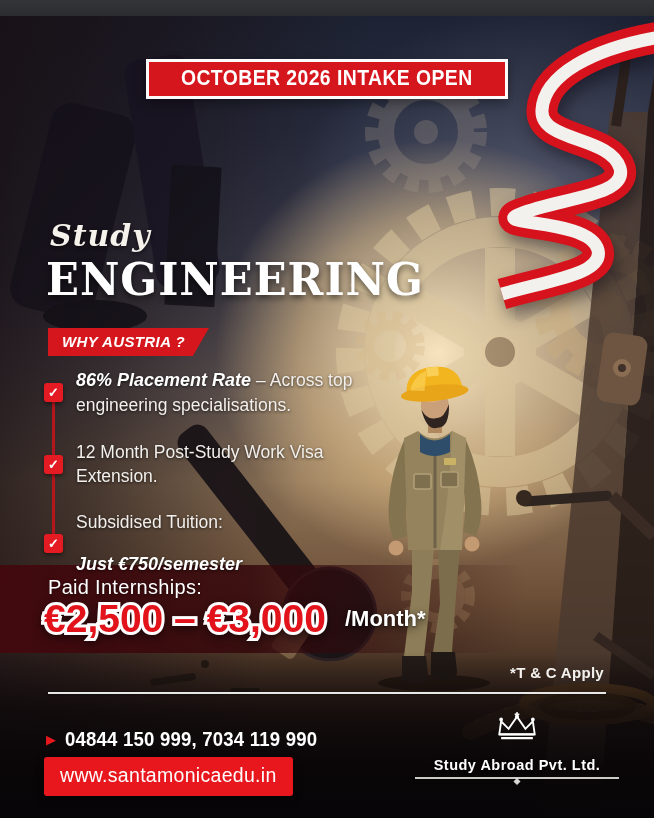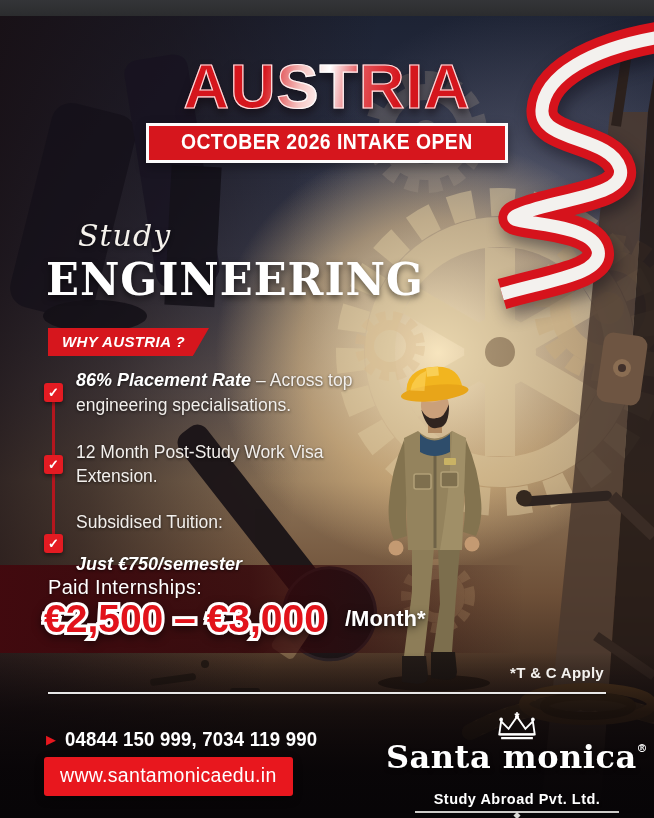--- a/index.html
+++ b/index.html
@@ -27,21 +27,21 @@
     -webkit-text-stroke:1.2px rgba(255,255,255,.85);
     filter:drop-shadow(0 5px 4px rgba(15,8,14,.6));}
   @supports (-webkit-background-clip: text){
     .title{background:linear-gradient(98deg,#d5161d 0%,#d5161d 28%,#f6c5c2 41%,#ffffff 50%,#e4555a 60%,#d5161d 74%,#d5161d 100%);
       -webkit-background-clip:text;background-clip:text;color:transparent;}
   }
   .intake-badge{display:inline-block;margin-top:5px;background:#d6161d;border:3px solid #fbfbfb;
     padding:3px 12px 5px;box-shadow:0 4px 10px rgba(0,0,0,.35);text-align:center;}
   .intake-badge .inner{display:inline-block;color:#fff;font-weight:700;font-size:22px;letter-spacing:.5px;transform:scaleX(.88);transform-origin:center;white-space:nowrap;}
 
-  .study-script{position:absolute;left:50px;top:202px;color:#f5f2ec;font-family:"DejaVu Serif",serif;font-style:italic;font-weight:400;font-size:30px;letter-spacing:1px;text-shadow:0 2px 4px rgba(0,0,0,.6);margin-left:28px;}
+  .study-script{position:absolute;left:50px;top:202px;color:#f5f2ec;font-family:"DejaVu Serif",serif;font-style:italic;font-weight:700;font-size:30px;letter-spacing:1px;text-shadow:0 2px 4px rgba(0,0,0,.6);}
   .program{position:absolute;left:46px;top:238px;color:#ffffff;font-family:"DejaVu Serif",serif;font-weight:700;font-size:45px;line-height:52px;letter-spacing:1px;transform:scaleX(.96);transform-origin:left;text-shadow:0 3px 6px rgba(0,0,0,.55);white-space:nowrap;}
 
   .why-badge{position:absolute;left:48px;top:312px;background:#d6161d;color:#fff;font-style:italic;font-weight:800;font-size:15px;letter-spacing:.4px;padding:5px 24px 6px 14px;clip-path:polygon(0 0,100% 0,90% 100%,0 100%);box-shadow:0 3px 8px rgba(0,0,0,.4);}
 
   .check-line{position:absolute;left:52px;top:382px;width:3px;height:137px;background:#c2141d;opacity:.9;}
   .check-item{position:absolute;left:44px;display:flex;align-items:center;gap:13px;}
   .check-item .box{flex:0 0 auto;width:19px;height:19px;background:#e41b22;border-radius:3px;color:#fff;font-size:13px;font-weight:700;line-height:19px;text-align:center;box-shadow:0 2px 4px rgba(0,0,0,.45);}
   .check-item .txt{color:#f2efec;font-size:17.5px;line-height:1.38;text-shadow:0 1px 3px rgba(0,0,0,.65);}
   .check-item .emph{font-weight:800;font-style:italic;font-size:18px;color:#fff;}
   .item1{top:352px;} .item1 .txt{width:308px;}
@@ -196,21 +196,20 @@
     <svg class="ribbon" width="214" height="292" viewBox="0 0 214 292">
       <g fill="none">
         <path d="M226 18 C 150 30, 104 58, 102 92 C 100 124, 170 118, 180 150 C 188 178, 120 180, 80 196 C 48 208, 150 200, 158 232 C 164 256, 110 262, 62 276" stroke="#d6131c" stroke-width="31" stroke-linejoin="round"></path>
         <path d="M226 18 C 150 30, 104 58, 102 92 C 100 124, 170 118, 180 150 C 188 178, 120 180, 80 196 C 48 208, 150 200, 158 232 C 164 256, 110 262, 62 276" stroke="#f3f1ee" stroke-width="13" stroke-linejoin="round"></path>
       </g>
     </svg>
 
     <div class="content">
 
       <div class="title-wrap">
-        <div class="title">AUSTRIA</div>
         <div>
           <span class="intake-badge">
             <span class="inner">OCTOBER 2026 INTAKE OPEN</span>
           </span>
         </div>
       </div>
 
       <div class="study-script">Study</div>
       <div class="program">ENGINEERING</div>
 
@@ -253,20 +252,19 @@
 
       <div class="logo">
         <svg class="crown" width="48" height="28" viewBox="0 0 48 30">
           <path d="M24 0 v5 M21.5 2.5 h5" stroke="#fff" stroke-width="1.6" fill="none"></path>
           <path d="M5 24 L7 10 L15 18 L24 5 L33 18 L41 10 L43 24 Z" fill="none" stroke="#fff" stroke-width="2"></path>
           <circle cx="7" cy="8" r="2" fill="#fff"></circle>
             <circle cx="24" cy="5" r="2.2" fill="#fff"></circle>
             <circle cx="41" cy="8" r="2" fill="#fff"></circle>
           <path d="M5 24 H43 M7 28 H41" stroke="#fff" stroke-width="2.4" fill="none"></path>
         </svg>
-        <div class="name-line"><span>Santa monica</span><span class="reg">®</span></div>
         <div class="tagline">Study Abroad Pvt. Ltd.</div>
         <div class="logo-rule"></div>
       </div>
 
     </div>
   </div>
 </div>
 
 </body></html>

